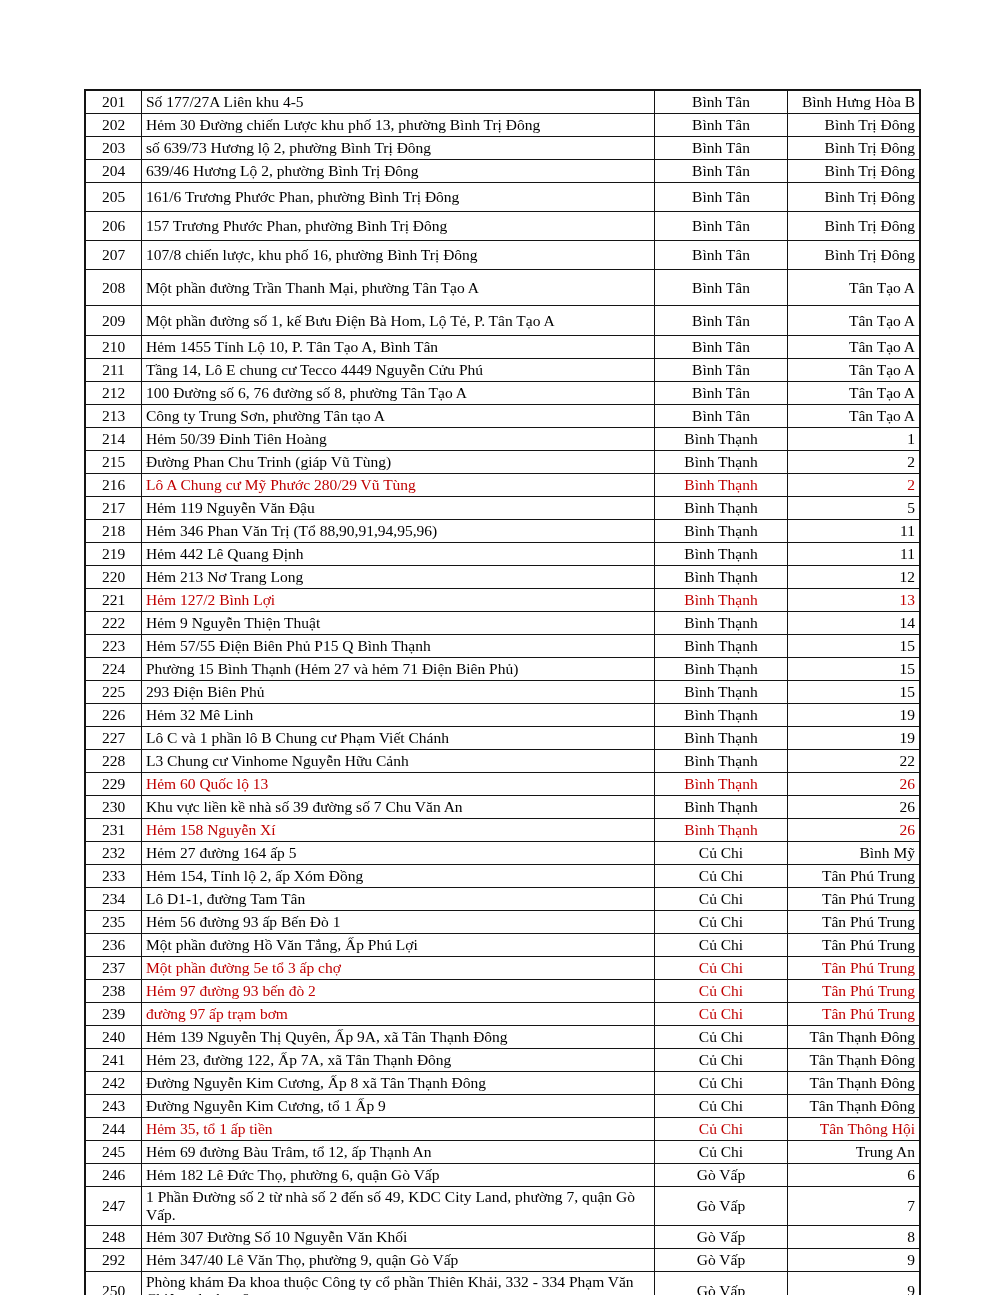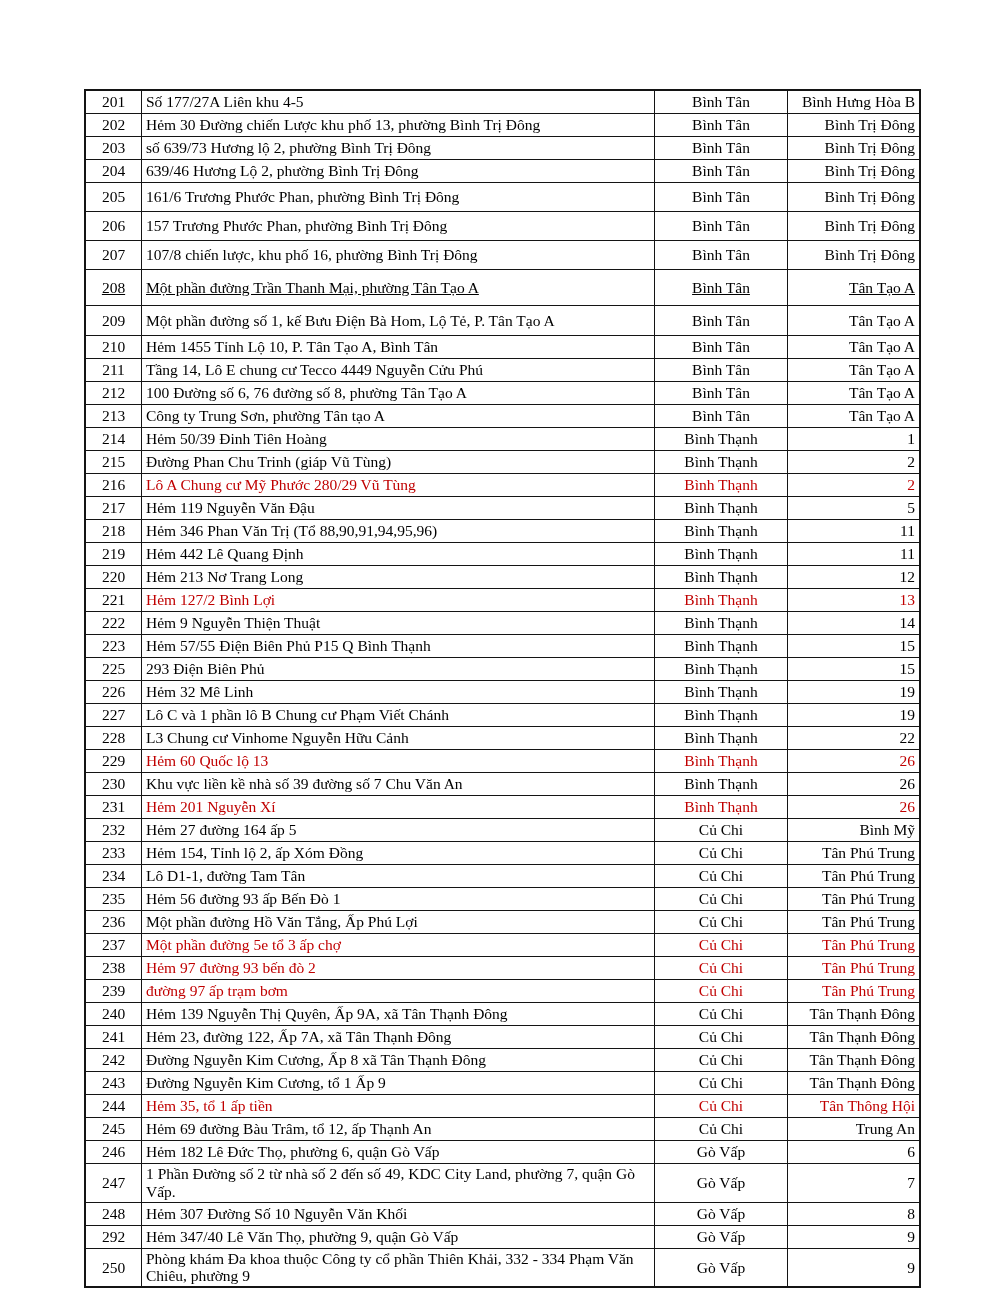--- a/index.html
+++ b/index.html
@@ -32,21 +32,21 @@
     padding: 1px 4px;
     height: 20px;
     overflow: hidden;
   }
   td.c-no        { width: 47px;  text-align: center; }
   td.c-address   { width: 504px; text-align: left; }
   td.c-district  { width: 124px; text-align: center; }
   td.c-ward      { width: 123px; text-align: right; }
   
   tr:nth-child(5) td, tr:nth-child(6) td, tr:nth-child(7) td { height: 26px; }
-  tr:nth-child(8) td { height: 33px; text-decoration: underline; }
+  tr:nth-child(8) td { height: 33px; }
   tr:nth-child(9) td { height: 27px; margin-left: 18px; }
   tr.red td.c-address, tr.red td.c-district, tr.red td.c-ward {
     color: var(--highlight, #c00000);
   }
 </style>
 </head>
 <body>
 
 <div class="page">
   <table class="addr-table">
@@ -183,20 +183,26 @@
     <td class="c-district">Bình Thạnh</td>
     <td class="c-ward">14</td>
   </tr>
         <tr>
     <td class="c-no">223</td>
     <td class="c-address">Hẻm 57/55 Điện Biên Phủ P15 Q Bình Thạnh</td>
     <td class="c-district">Bình Thạnh</td>
     <td class="c-ward">15</td>
   </tr>
         <tr>
+    <td class="c-no">224</td>
+    <td class="c-address">Phường 15 Bình Thạnh (Hẻm 27 và hẻm 71 Điện Biên Phủ)</td>
+    <td class="c-district">Bình Thạnh</td>
+    <td class="c-ward">15</td>
+  </tr>
+        <tr>
     <td class="c-no">225</td>
     <td class="c-address">293 Điện Biên Phủ</td>
     <td class="c-district">Bình Thạnh</td>
     <td class="c-ward">15</td>
   </tr>
         <tr>
     <td class="c-no">226</td>
     <td class="c-address">Hẻm 32 Mê Linh</td>
     <td class="c-district">Bình Thạnh</td>
     <td class="c-ward">19</td>
@@ -220,21 +226,21 @@
     <td class="c-ward">26</td>
   </tr>
         <tr>
     <td class="c-no">230</td>
     <td class="c-address">Khu vực liền kề nhà số 39 đường số 7 Chu Văn An</td>
     <td class="c-district">Bình Thạnh</td>
     <td class="c-ward">26</td>
   </tr>
         <tr class="red">
     <td class="c-no">231</td>
-    <td class="c-address">Hẻm 201 Nguyễn Xí</td>
+    <td class="c-address">Hẻm 158 Nguyễn Xí</td>
     <td class="c-district">Bình Thạnh</td>
     <td class="c-ward">26</td>
   </tr>
         <tr>
     <td class="c-no">232</td>
     <td class="c-address">Hẻm 27 đường 164 ấp 5</td>
     <td class="c-district">Củ Chi</td>
     <td class="c-ward">Bình Mỹ</td>
   </tr>
         <tr>

